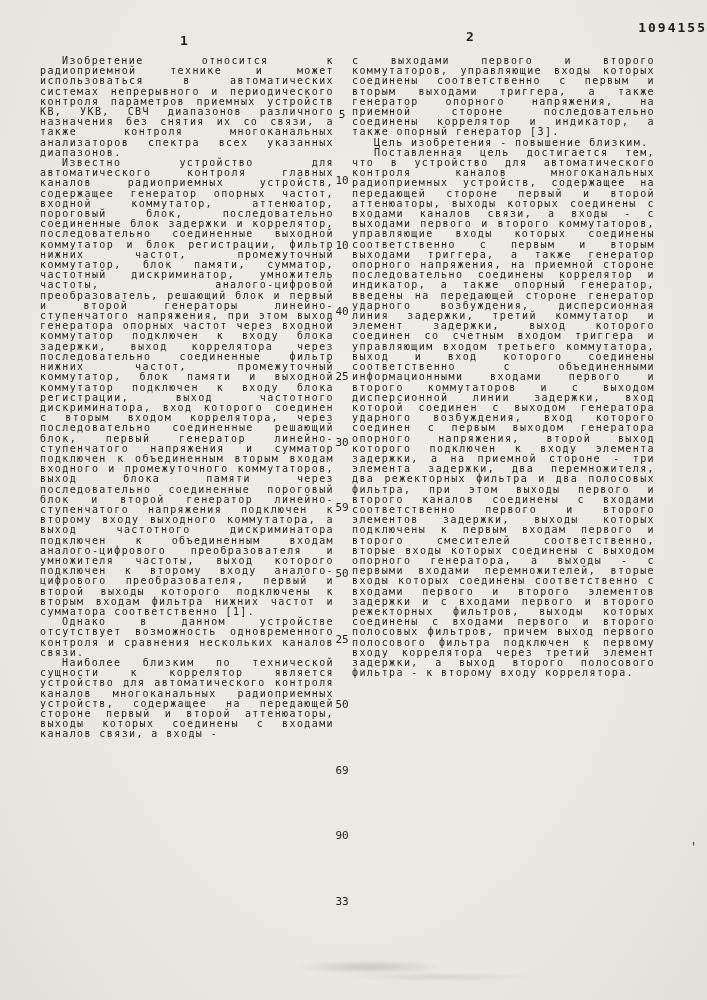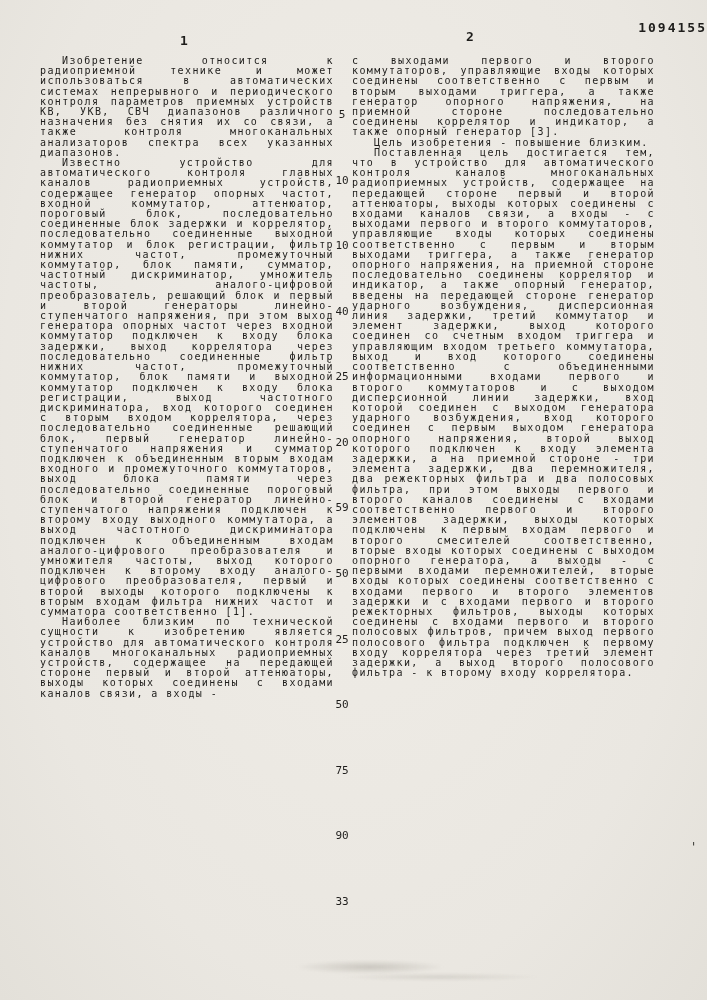--- a/index.html
+++ b/index.html
@@ -105,42 +105,43 @@
   <div class="patent-number">1094155</div>
 
   <div class="col-num col-num-left">1</div>
 
   <div class="col-num col-num-right">2</div>
 
   <div class="columns">
     <div class="col col-left">
         <p>Изобретение относится к радиоприемной технике и может использоваться в автоматических системах непрерывного и периодического контроля параметров приемных устройств КВ, УКВ, СВЧ диапазонов различного назначения без снятия их со связи, а также контроля многоканальных анализаторов спектра всех указанных диапазонов.</p>
         <p>Известно устройство для автоматического контроля главных каналов радиоприемных устройств, содержащее генератор опорных частот, входной коммутатор, аттенюатор, пороговый блок, последовательно соединенные блок задержки и коррелятор, последовательно соединенные выходной коммутатор и блок регистрации, фильтр нижних частот, промежуточный коммутатор, блок памяти, сумматор, частотный дискриминатор, умножитель частоты, аналого-цифровой преобразователь, решающий блок и первый и второй генераторы линейно-ступенчатого напряжения, при этом выход генератора опорных частот через входной коммутатор подключен к входу блока задержки, выход коррелятора через последовательно соединенные фильтр нижних частот, промежуточный коммутатор, блок памяти и выходной коммутатор подключен к входу блока регистрации, выход частотного дискриминатора, вход которого соединен с вторым входом коррелятора, через последовательно соединенные решающий блок, первый генератор линейно-ступенчатого напряжения и сумматор подключен к объединенным вторым входам входного и промежуточного коммутаторов, выход блока памяти через последовательно соединенные пороговый блок и второй генератор линейно-ступенчатого напряжения подключен к второму входу выходного коммутатора, а выход частотного дискриминатора подключен к объединенным входам аналого-цифрового преобразователя и умножителя частоты, выход которого подключен к второму входу аналого-цифрового преобразователя, первый и второй выходы которого подключены к вторым входам фильтра нижних частот и сумматора соответственно [1].</p>
-        <p>Наиболее близким по технической сущности к изобретению является устройство для автоматического контроля каналов многоканальных радиоприемных устройств, содержащее на передающей стороне первый и второй аттенюаторы, выходы которых соединены с входами каналов связи, а входы -</p>
+        <p>Однако в данном устройстве отсутствует возможность одновременного контроля и сравнения нескольких каналов связи.</p>
+        <p>Наиболее близким по технической сущности к коррелятор является устройство для автоматического контроля каналов многоканальных радиоприемных устройств, содержащее на передающей стороне первый и второй аттенюаторы, выходы которых соединены с входами каналов связи, а входы -</p>
       </div>
 
     <div class="col col-right">
         <p>с выходами первого и второго коммутаторов, управляющие входы которых соединены соответственно с первым и вторым выходами триггера, а также генератор опорного напряжения, на приемной стороне последовательно соединены коррелятор и индикатор, а также опорный генератор [3].</p>
         <p>Цель изобретения - повышение близким.</p>
         <p>Поставленная цель достигается тем, что в устройство для автоматического контроля каналов многоканальных радиоприемных устройств, содержащее на передающей стороне первый и второй аттенюаторы, выходы которых соединены с входами каналов связи, а входы - с выходами первого и второго коммутаторов, управляющие входы которых соединены соответственно с первым и вторым выходами триггера, а также генератор опорного напряжения, на приемной стороне последовательно соединены коррелятор и индикатор, а также опорный генератор, введены на передающей стороне генератор ударного возбуждения, дисперсионная линия задержки, третий коммутатор и элемент задержки, выход которого соединен со счетным входом триггера и управляющим входом третьего коммутатора, выход и вход которого соединены соответственно с объединенными информационными входами первого и второго коммутаторов и с выходом дисперсионной линии задержки, вход которой соединен с выходом генератора ударного возбуждения, вход которого соединен с первым выходом генератора опорного напряжения, второй выход которого подключен к входу элемента задержки, а на приемной стороне - три элемента задержки, два перемножителя, два режекторных фильтра и два полосовых фильтра, при этом выходы первого и второго каналов соединены с входами соответственно первого и второго элементов задержки, выходы которых подключены к первым входам первого и второго смесителей соответственно, вторые входы которых соединены с выходом опорного генератора, а выходы - с первыми входами перемножителей, вторые входы которых соединены соответственно с входами первого и второго элементов задержки и с входами первого и второго режекторных фильтров, выходы которых соединены с входами первого и второго полосовых фильтров, причем выход первого полосового фильтра подключен к первому входу коррелятора через третий элемент задержки, а выход второго полосового фильтра - к второму входу коррелятора.</p>
       </div>
   </div>
 
   <div class="gutter">
       <span>5</span>
       <span>10</span>
       <span>10</span>
       <span>40</span>
       <span>25</span>
-      <span>20</span>
+      <span>30</span>
       <span>59</span>
       <span>50</span>
       <span>25</span>
       <span>50</span>
-      <span>75</span>
+      <span>69</span>
       <span>90</span>
       <span>33</span>
     </div>
 
   <div class="margin-mark">'</div>
 
   <div class="scan-smudge"></div>
   <div class="scan-smudge2"></div>
 
 </div>

